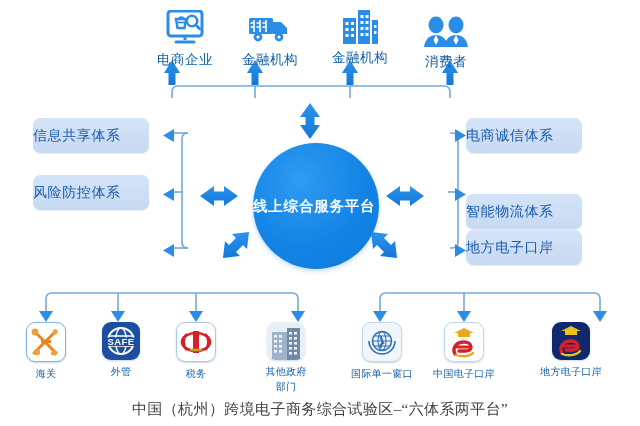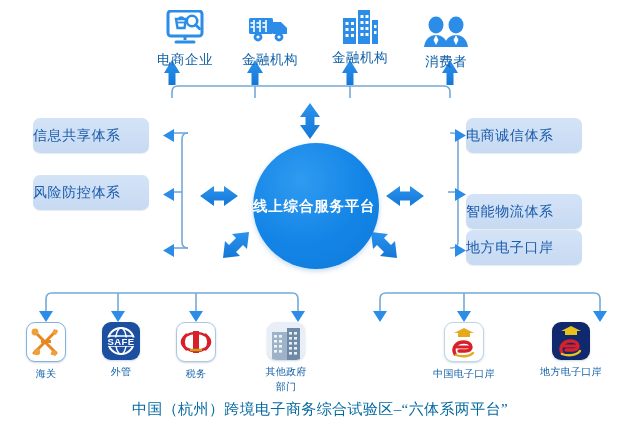--- a/index.html
+++ b/index.html
@@ -74,21 +74,21 @@
     margin-top:4px;
     font-size:10px;color:#1160a8;font-weight:500;
     line-height:15px;letter-spacing:.3px;
   }
   .agency .cap.two{width:46px;margin-left:auto;margin-right:auto;font-family:Liberation Serif, serif;}
 
   
   #caption{
     position:absolute;left:0;top:400px;width:640px;
     text-align:center;
-    font-size:15px;color:#0369a1;letter-spacing:.4px;
+    font-size:15px;color:#404040;letter-spacing:.4px;
     font-family:"Liberation Serif","DejaVu Serif",serif;
   }
 </style>
 </head>
 <body>
 
 <div id="stage">
 
   <svg id="connectors" viewBox="0 0 640 426">
     <defs>
@@ -339,20 +339,33 @@
           <rect x="22" y="25" width="3" height="2.6"></rect>
             <rect x="27" y="25" width="3" height="2.6"></rect>
           <rect x="22" y="30" width="3" height="2.6"></rect>
             <rect x="27" y="30" width="3" height="2.6"></rect>
         </g>
       </svg>
     </div>
     <div class="cap two">其他政府部门</div>
   </div>
 
+  <div class="agency" style="left:345px;top:322px;">
+    <div class="badge" style="background:#f1f6fb;border:1.5px solid #c3d8ea;">
+      <svg width="38" height="38" viewBox="0 0 38 38">
+        <circle cx="19" cy="18" r="9.5" fill="none" stroke="#2f6fb5" stroke-width="1.6"></circle>
+        <ellipse cx="19" cy="18" rx="4" ry="9.5" fill="none" stroke="#2f6fb5" stroke-width="1.1"></ellipse>
+        <path d="M9.5 18 h19 M11 13 h16 M11 23 h16" stroke="#2f6fb5" stroke-width="1"></path>
+        <path d="M17 13 c2 2 1.5 5 3 7 c-2 1 -3 3 -2 5" fill="none" stroke="#2f6fb5" stroke-width="2.2"></path>
+        <path d="M6 18 a13 13 0 0 0 13 13" fill="none" stroke="#2f6fb5" stroke-width="1.6"></path>
+        <path d="M32 18 a13 13 0 0 1 -13 13" fill="none" stroke="#2f6fb5" stroke-width="1.6"></path>
+      </svg>
+    </div>
+    <div class="cap">国际单一窗口</div>
+  </div>
 
   <div class="agency" style="left:427px;top:322px;">
     <div class="badge" style="background:#ffffff;border:1.5px solid #bcd6ec;">
       <svg width="38" height="38" viewBox="0 0 38 38">
         <path d="M19 5 l10 5 h-20 z" fill="#e8a81c"></path>
         <path d="M13 10 h12 v4 h-12 z" fill="#e8a81c"></path>
         <path d="M10 31 c-3 -6 1 -12 9 -12 c4 0 7 2 7 5 c0 3 -3 4 -6 4 h-6" fill="none" stroke="#d8202a" stroke-width="3.4" stroke-linecap="round"></path>
         <path d="M12 24 h13" stroke="#d8202a" stroke-width="3" stroke-linecap="round"></path>
         <path d="M11 32 c5 2 13 2 17 -2" fill="none" stroke="#e8a81c" stroke-width="2.4" stroke-linecap="round"></path>
       </svg>

